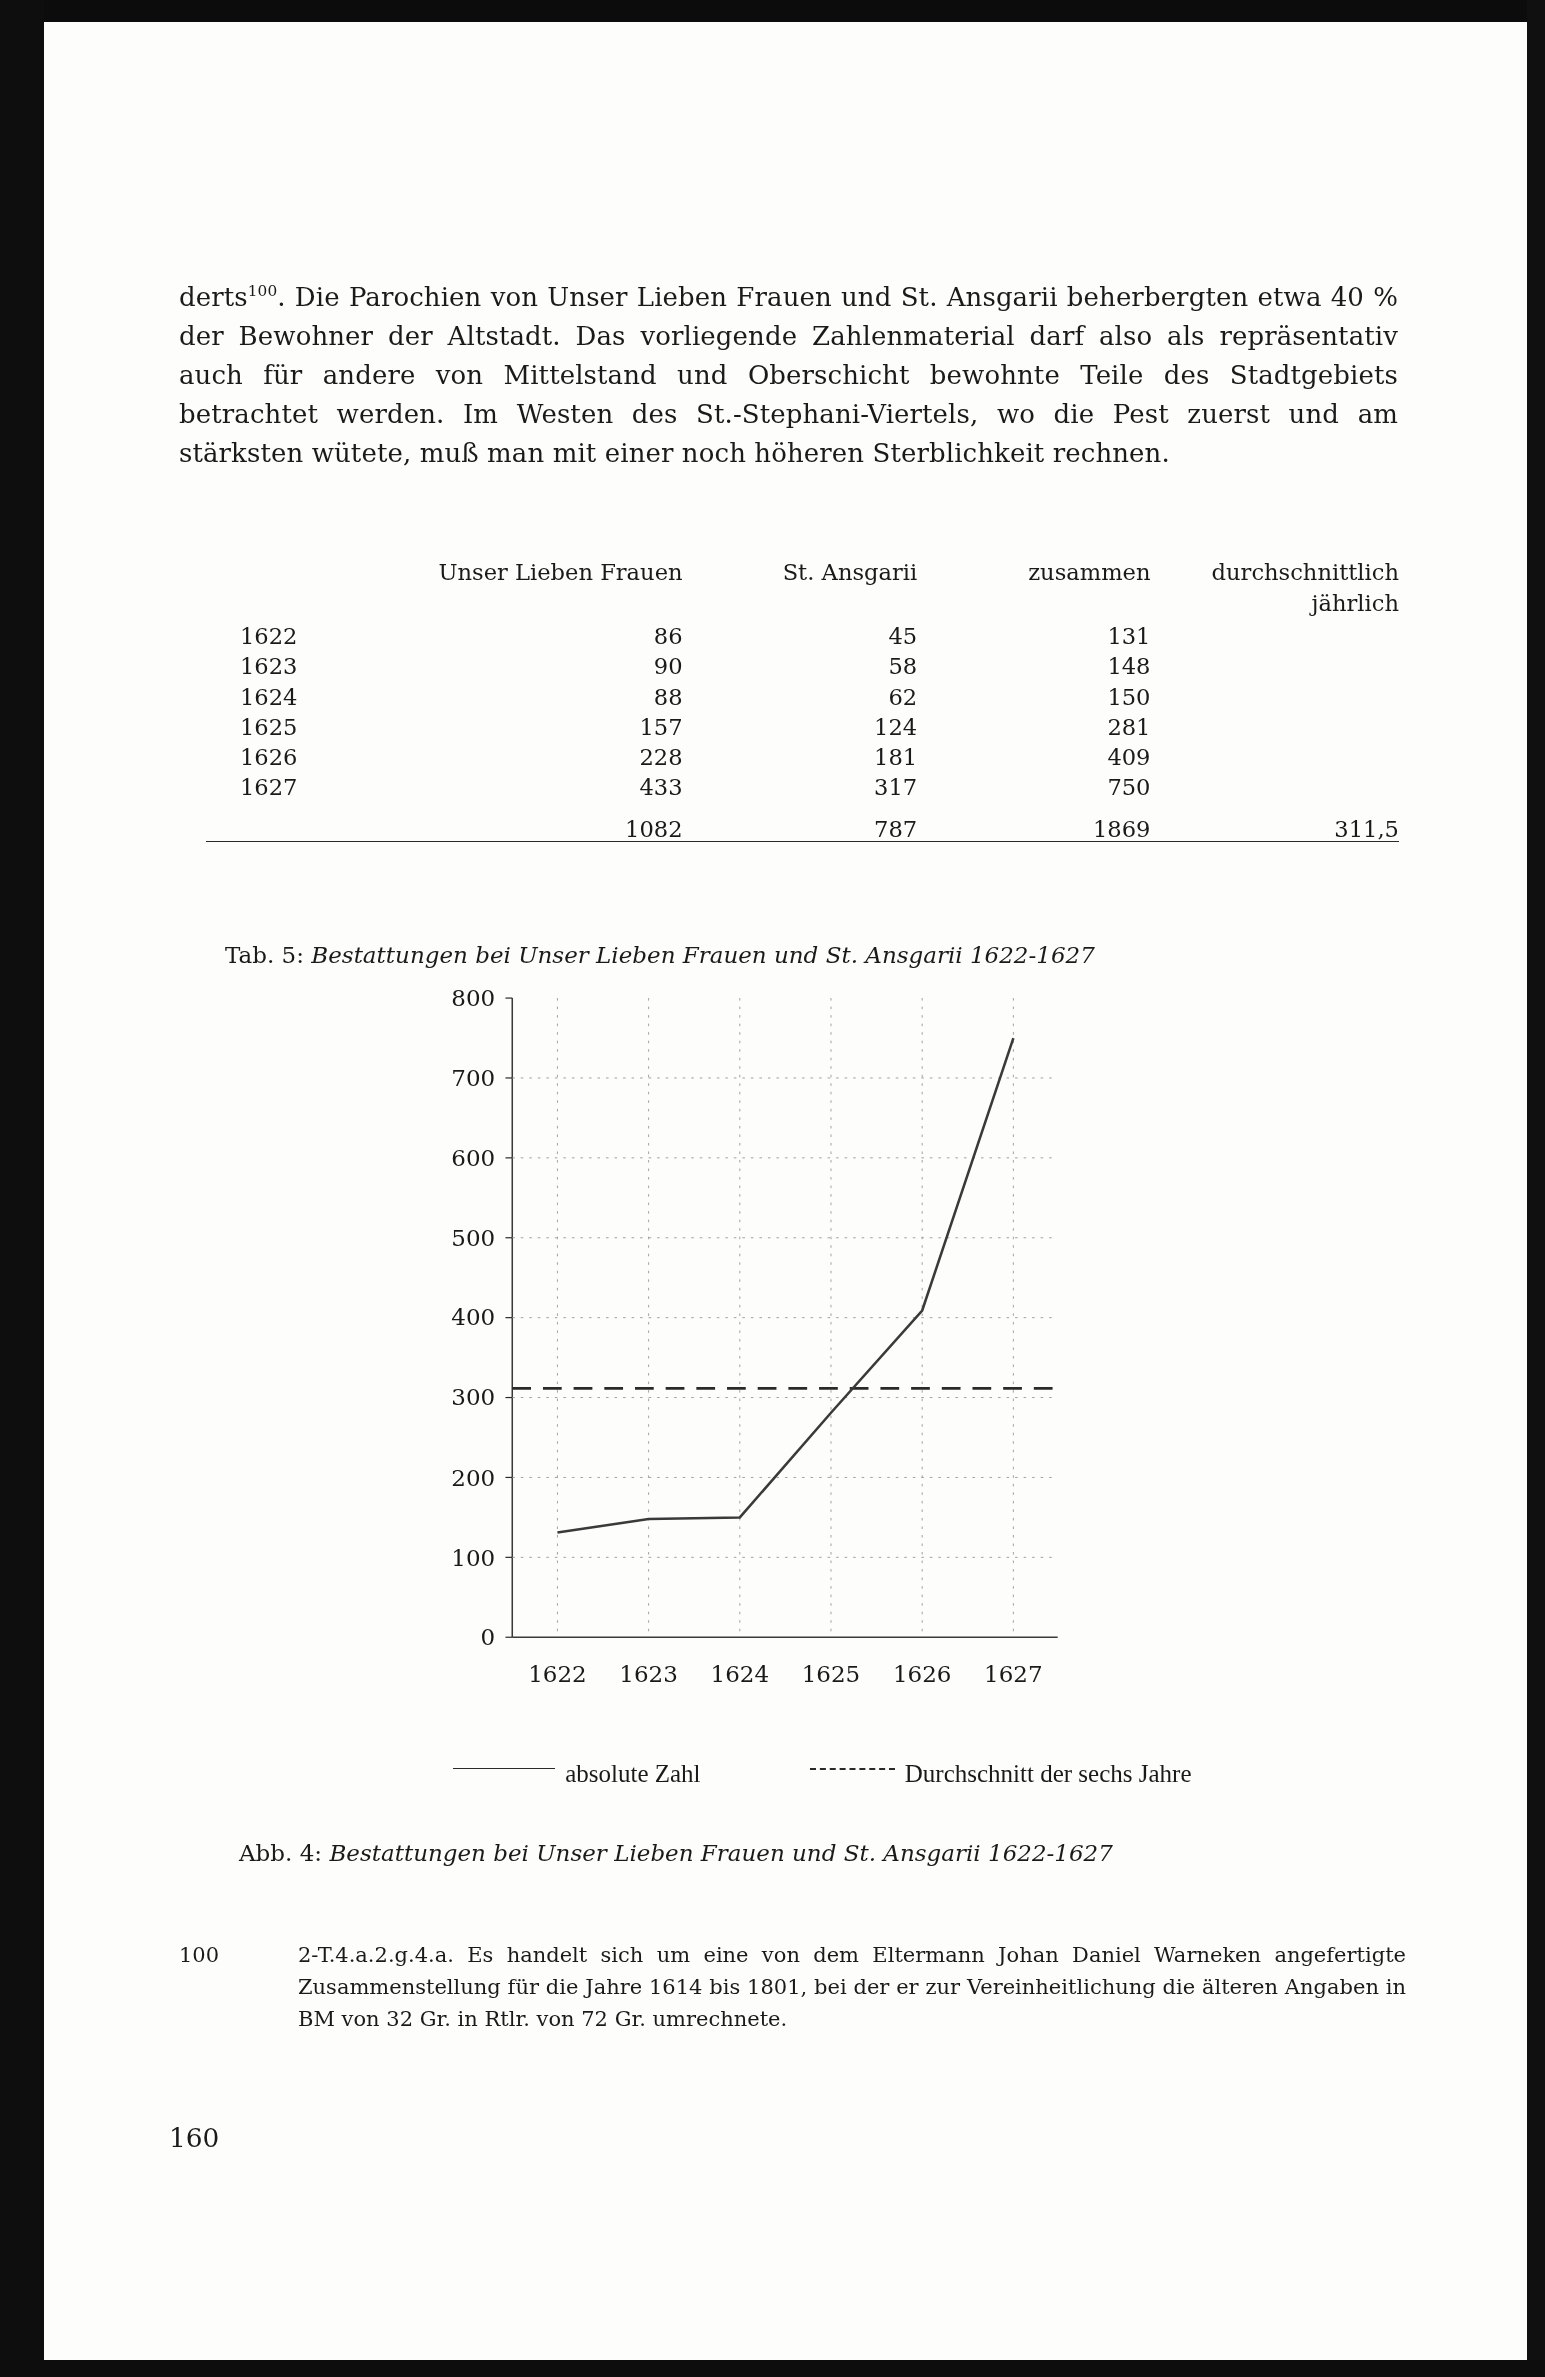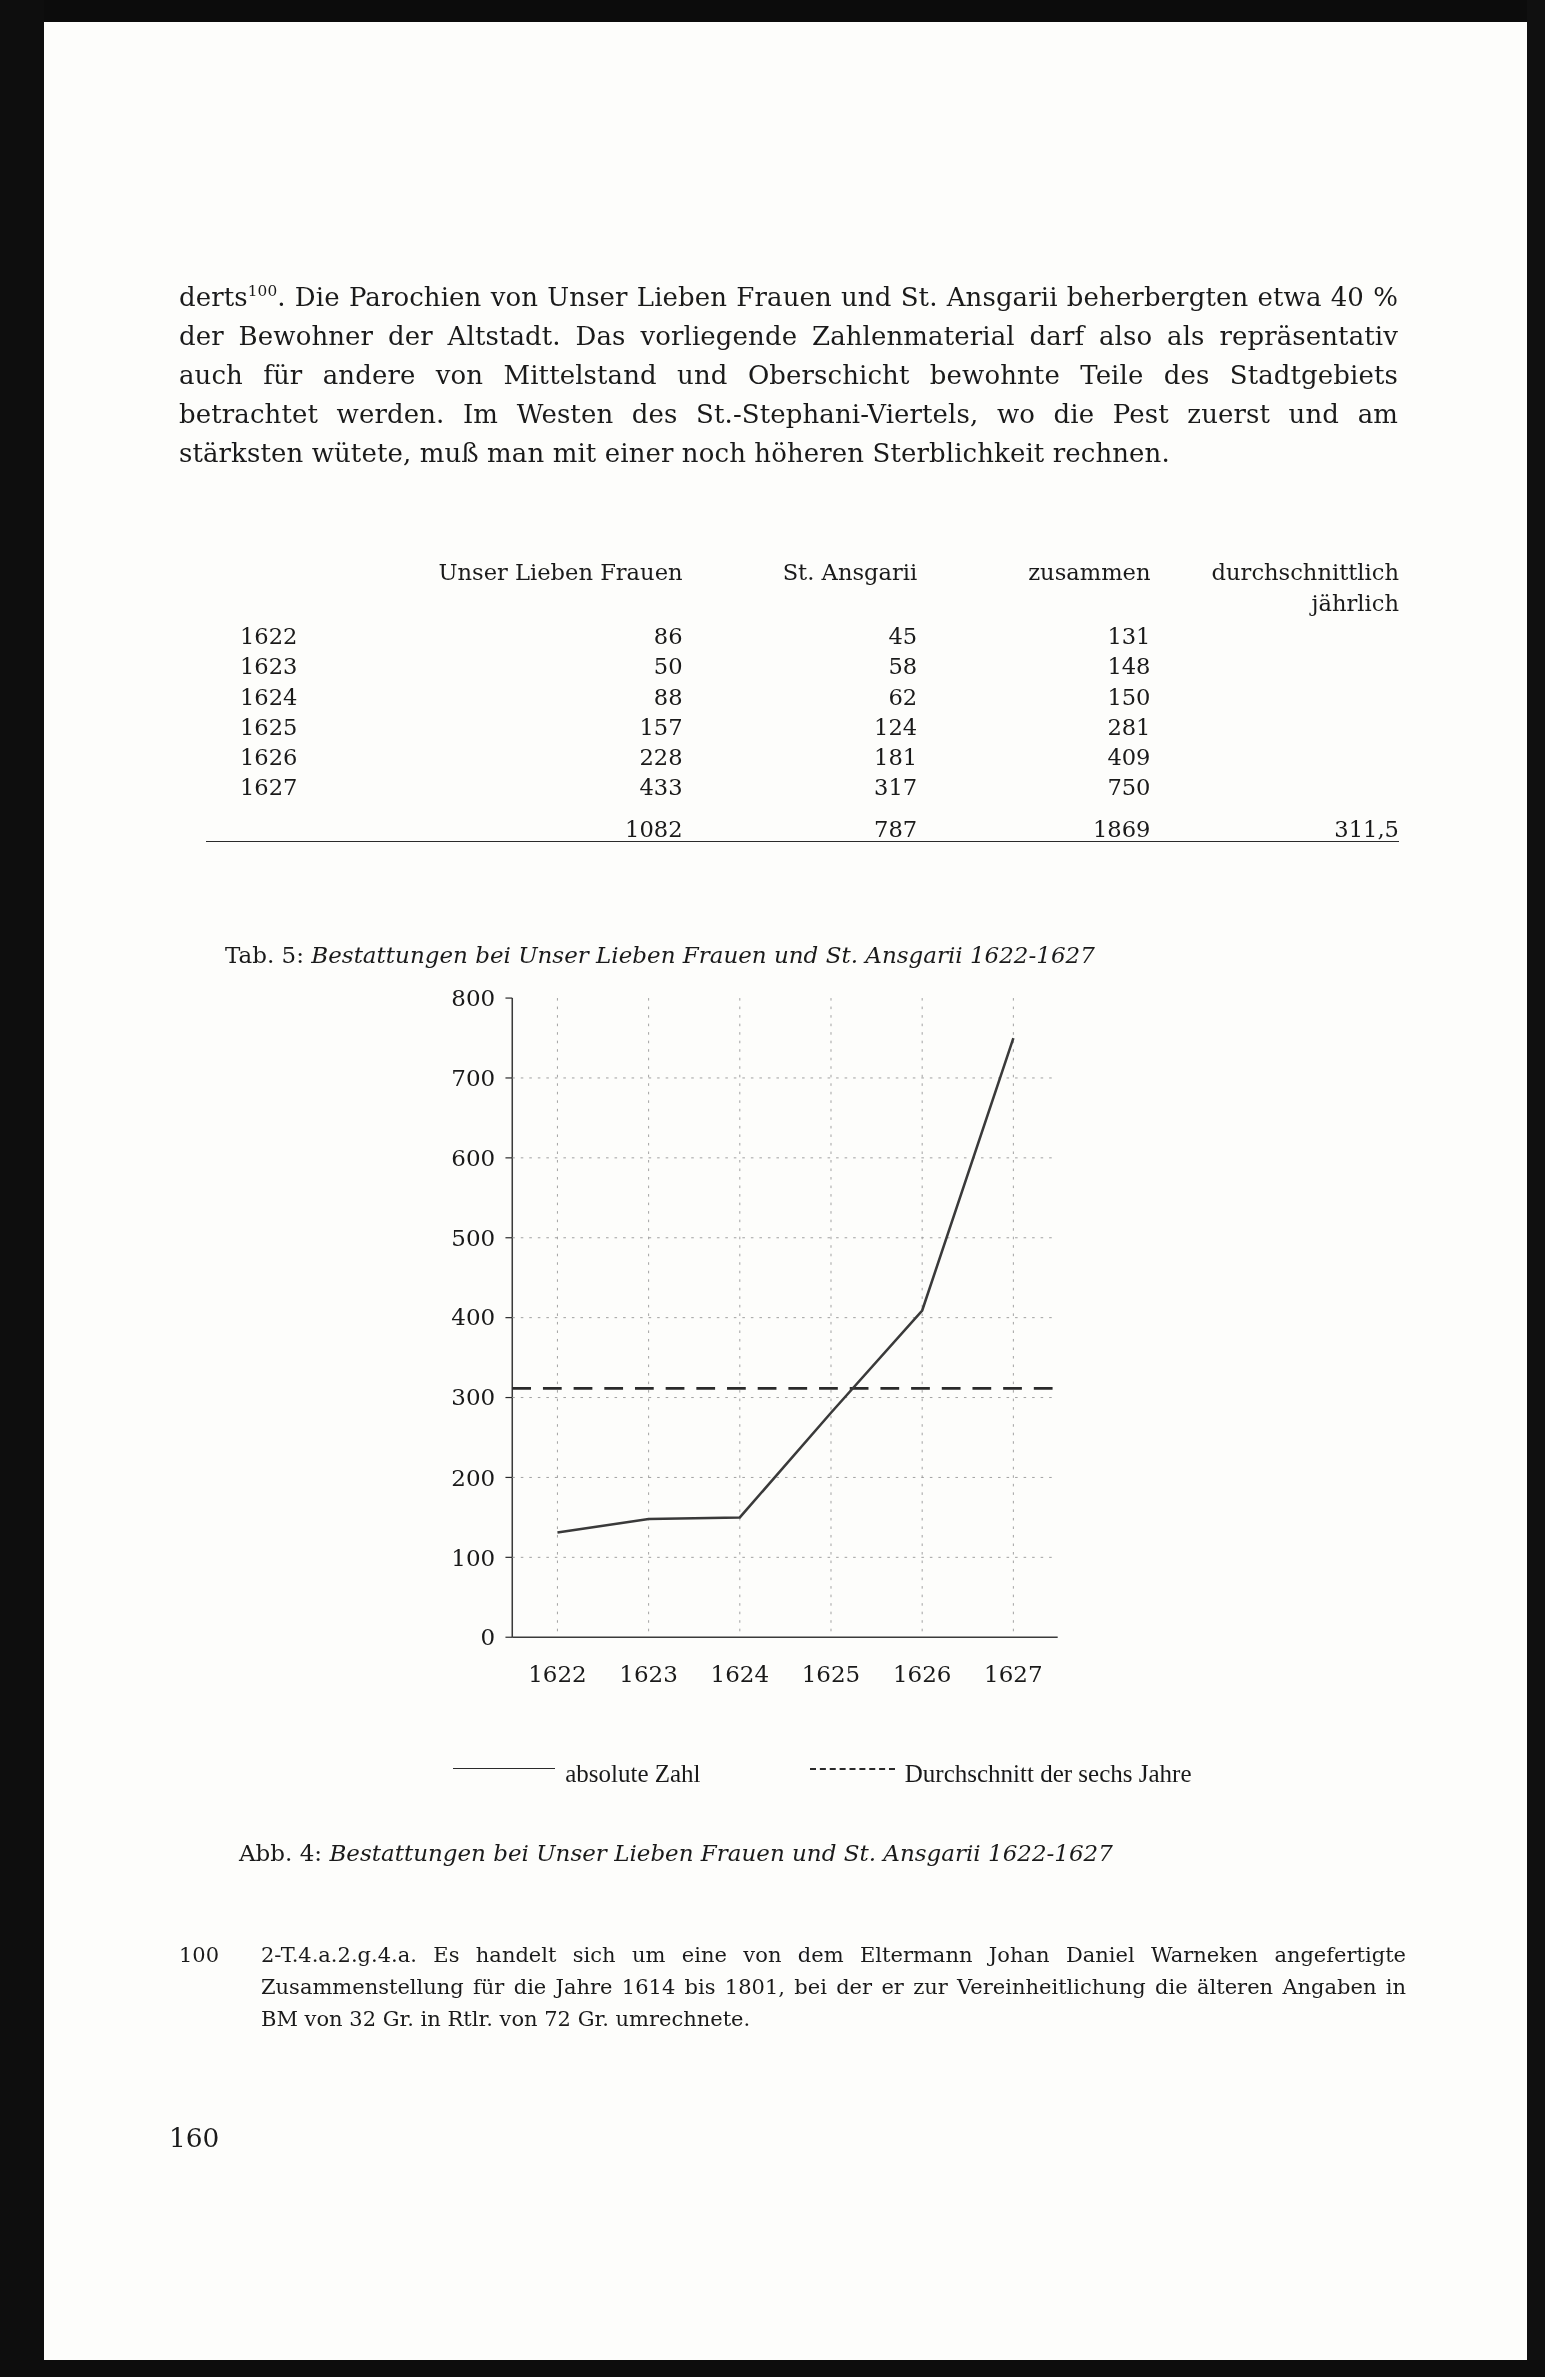--- a/index.html
+++ b/index.html
@@ -187,21 +187,21 @@
     font-size: 21px;
     line-height: 32px;
   }
   .footnote .fn-num {
     position: absolute;
     left: 0;
     top: 0;
     width: 60px;
   }
   .footnote .fn-body {
-    margin-left: 82px;
+    margin-left: 119px;
     text-align: justify;
   }
 
   
   .pageno {
     position: absolute;
     left: 125px;
     top: 2088px;
     font-size: 26.4px;
     margin-top: 12px;
@@ -243,21 +243,21 @@
         <tbody>
           <tr>
             <td class="col-year">1622</td>
             <td class="col-ulf">86</td>
             <td class="col-ans">45</td>
             <td class="col-zus">131</td>
             <td class="col-avg"></td>
           </tr>
           <tr>
             <td class="col-year">1623</td>
-            <td class="col-ulf">50</td>
+            <td class="col-ulf">90</td>
             <td class="col-ans">58</td>
             <td class="col-zus">148</td>
             <td class="col-avg"></td>
           </tr>
           <tr>
             <td class="col-year">1624</td>
             <td class="col-ulf">88</td>
             <td class="col-ans">62</td>
             <td class="col-zus">150</td>
             <td class="col-avg"></td>

